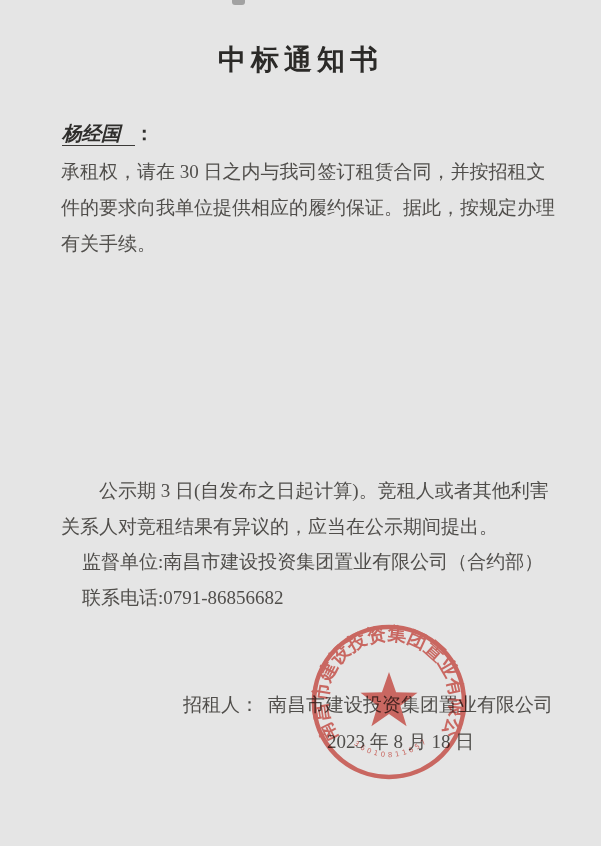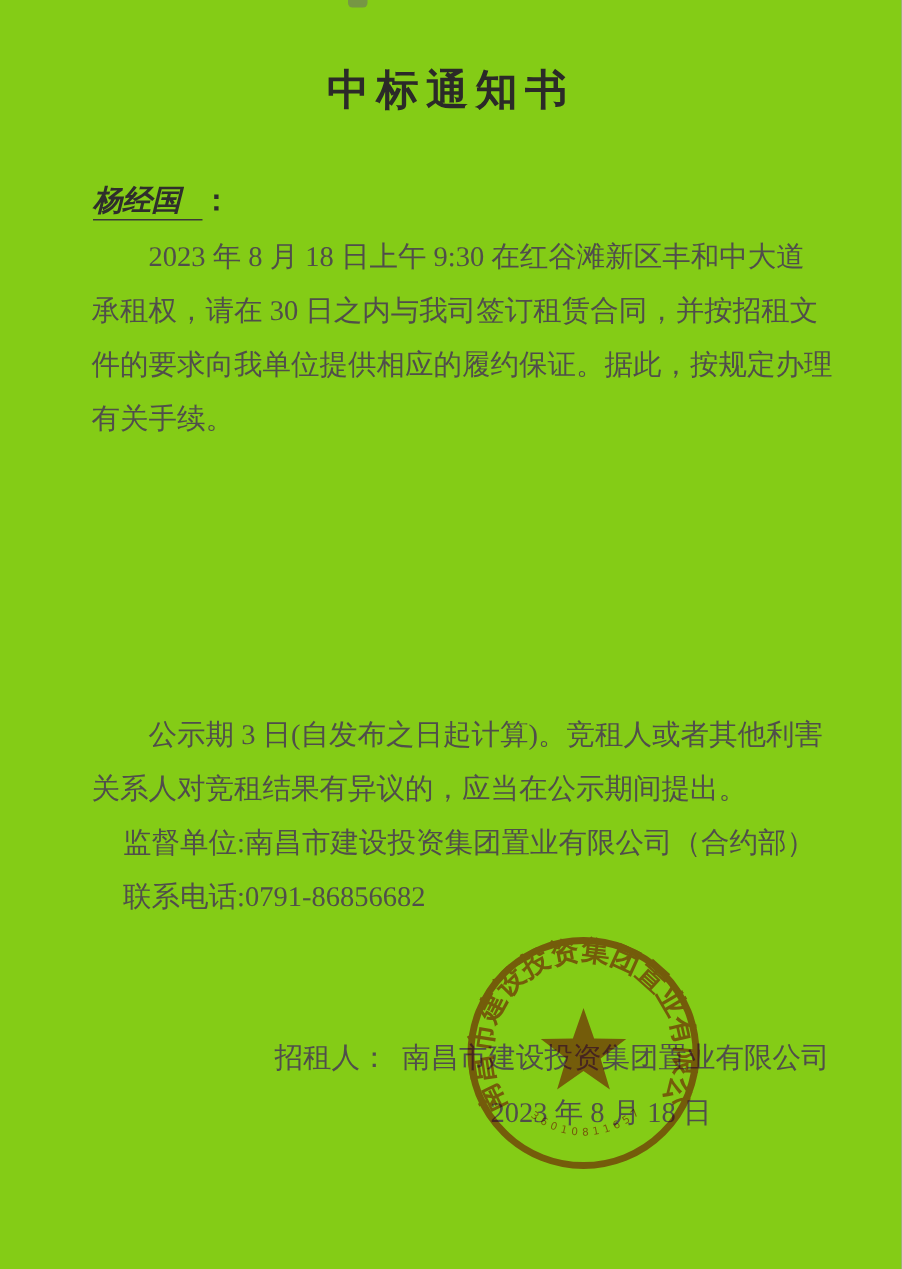--- a/index.html
+++ b/index.html
@@ -1,20 +1,20 @@
 <!DOCTYPE html>
 <html><head>
 <meta charset="utf-8">
 <style>
   html,body { margin:0; padding:0; background:#9a9a9a; }
   .page {
     position:relative;
     width:601px; height:846px;
     margin:0 auto;
-    background:#84cc16;
+    background:#e5e5e5;
     overflow:hidden;
     font-family:"Liberation Serif","DejaVu Serif",serif;
     color:#504e4b;
   }
   .doc-title {
     position:absolute; top:41px; left:0; right:0;
     text-align:center;
     font-size:28px; font-weight:bold;
     letter-spacing:5px;
     color:#2b2a28;
@@ -74,21 +74,20 @@
 
   <div class="speck"></div>
 
   <div class="doc-title">中标通知书</div>
 
   <div class="salutation">
     <span class="name">杨经国</span><span>：</span>
   </div>
 
   <div class="para" id="para1">
-      <div class="line indent"><span>2023 年 8 月 18 日上午 9:30 在红谷滩新区丰和中大道</span></div>
       <div class="line"><span>承租权，请在 30 日之内与我司签订租赁合同，并按招租文</span></div>
       <div class="line"><span>件的要求向我单位提供相应的履约保证。据此，按规定办理</span></div>
       <div class="line"><span>有关手续。</span></div>
     </div>
 
 
   <div class="para" id="para2">
       <div class="line indent"><span>公示期 3 日(自发布之日起计算)。竞租人或者其他利害</span></div>
       <div class="line"><span>关系人对竞租结果有异议的，应当在公示期间提出。</span></div>
     </div>

